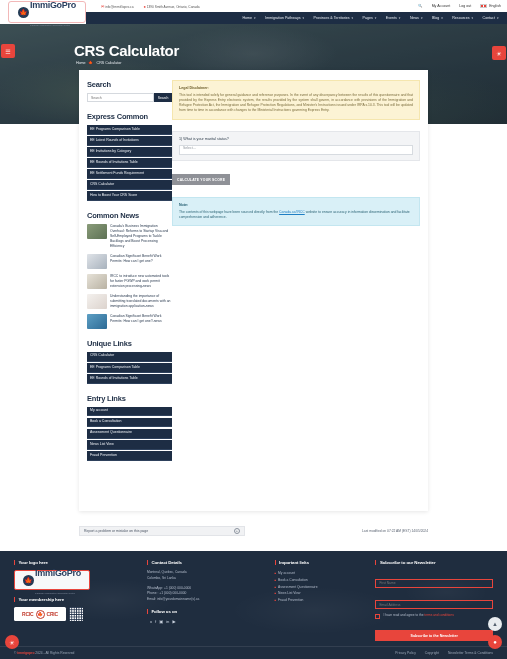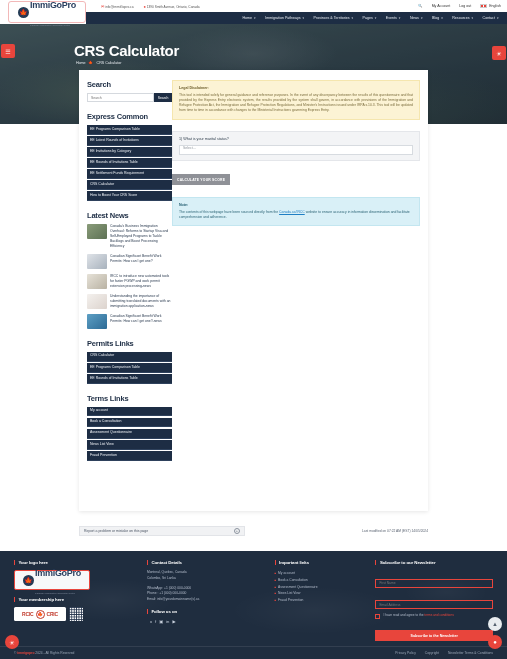--- a/index.html
+++ b/index.html
@@ -387,21 +387,21 @@
     <div class="link-list">
       <div class="link-item">EE Programs Comparison Table</div>
       <div class="link-item">EE Latest Rounds of Invitations</div>
       <div class="link-item">EE Invitations by Category</div>
       <div class="link-item">EE Rounds of Invitations Table</div>
       <div class="link-item">EE Settlement Funds Requirement</div>
       <div class="link-item">CRS Calculator</div>
       <div class="link-item">How to Boost Your CRS Score</div>
     </div>
 
-    <div class="widget-title">Latest News</div>
+    <div class="widget-title">Common News</div>
     <div class="news-list">
       <div class="news-item">
         <div class="news-thumb"></div>
         <div class="news-text">Canada's Business Immigration Overhaul: Reforms to Startup Visa and Self-Employed Programs to Tackle Backlogs and Boost Processing Efficiency</div>
       </div>
       <div class="news-item">
         <div class="news-thumb t2"></div>
         <div class="news-text">Canadian Significant Benefit Work Permits: How can I get one?</div>
       </div>
       <div class="news-item">
@@ -411,28 +411,28 @@
       <div class="news-item">
         <div class="news-thumb t4"></div>
         <div class="news-text">Understanding the importance of submitting translated documents with an immigration application-news</div>
       </div>
       <div class="news-item">
         <div class="news-thumb t5"></div>
         <div class="news-text">Canadian Significant Benefit Work Permits: How can I get one?-news</div>
       </div>
     </div>
 
-    <div class="widget-title">Permits Links</div>
+    <div class="widget-title">Unique Links</div>
     <div class="link-list">
       <div class="link-item">CRS Calculator</div>
       <div class="link-item">EE Programs Comparison Table</div>
       <div class="link-item">EE Rounds of Invitations Table</div>
     </div>
 
-    <div class="widget-title">Terms Links</div>
+    <div class="widget-title">Entry Links</div>
     <div class="link-list">
       <div class="link-item">My account</div>
       <div class="link-item">Book a Consultation</div>
       <div class="link-item">Assessment Questionnaire</div>
       <div class="link-item">News List View</div>
       <div class="link-item">Fraud Prevention</div>
     </div>
   </div>
 
   <div class="col-right">

